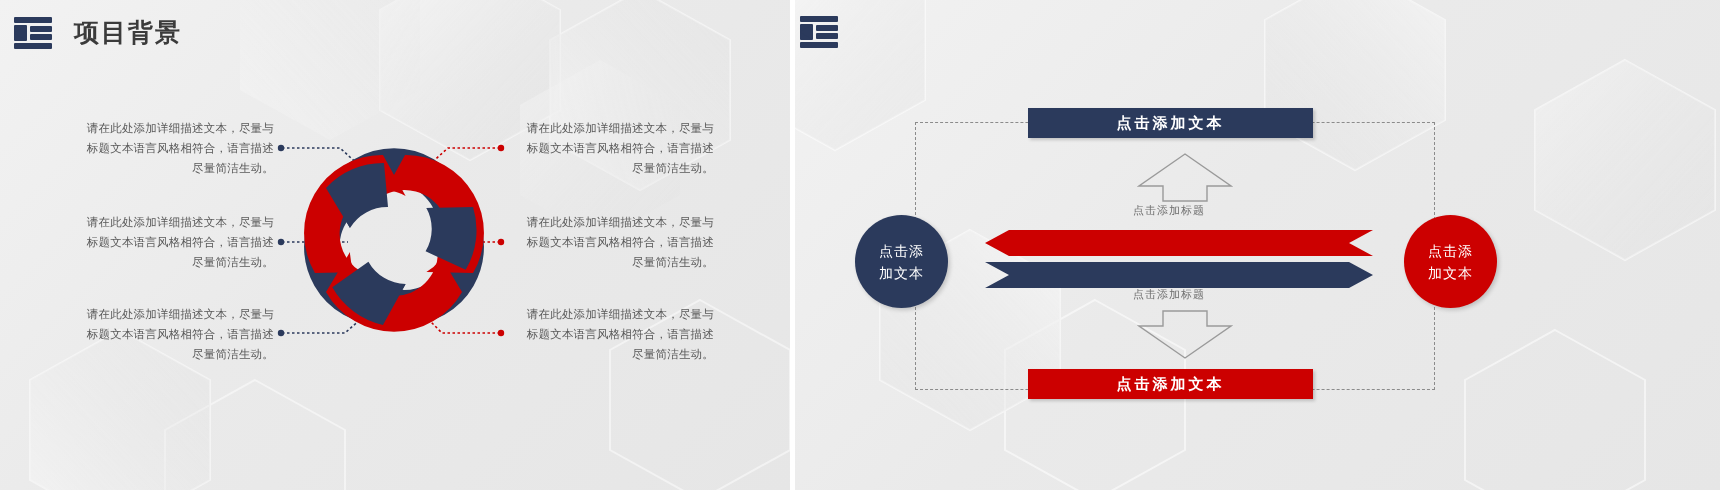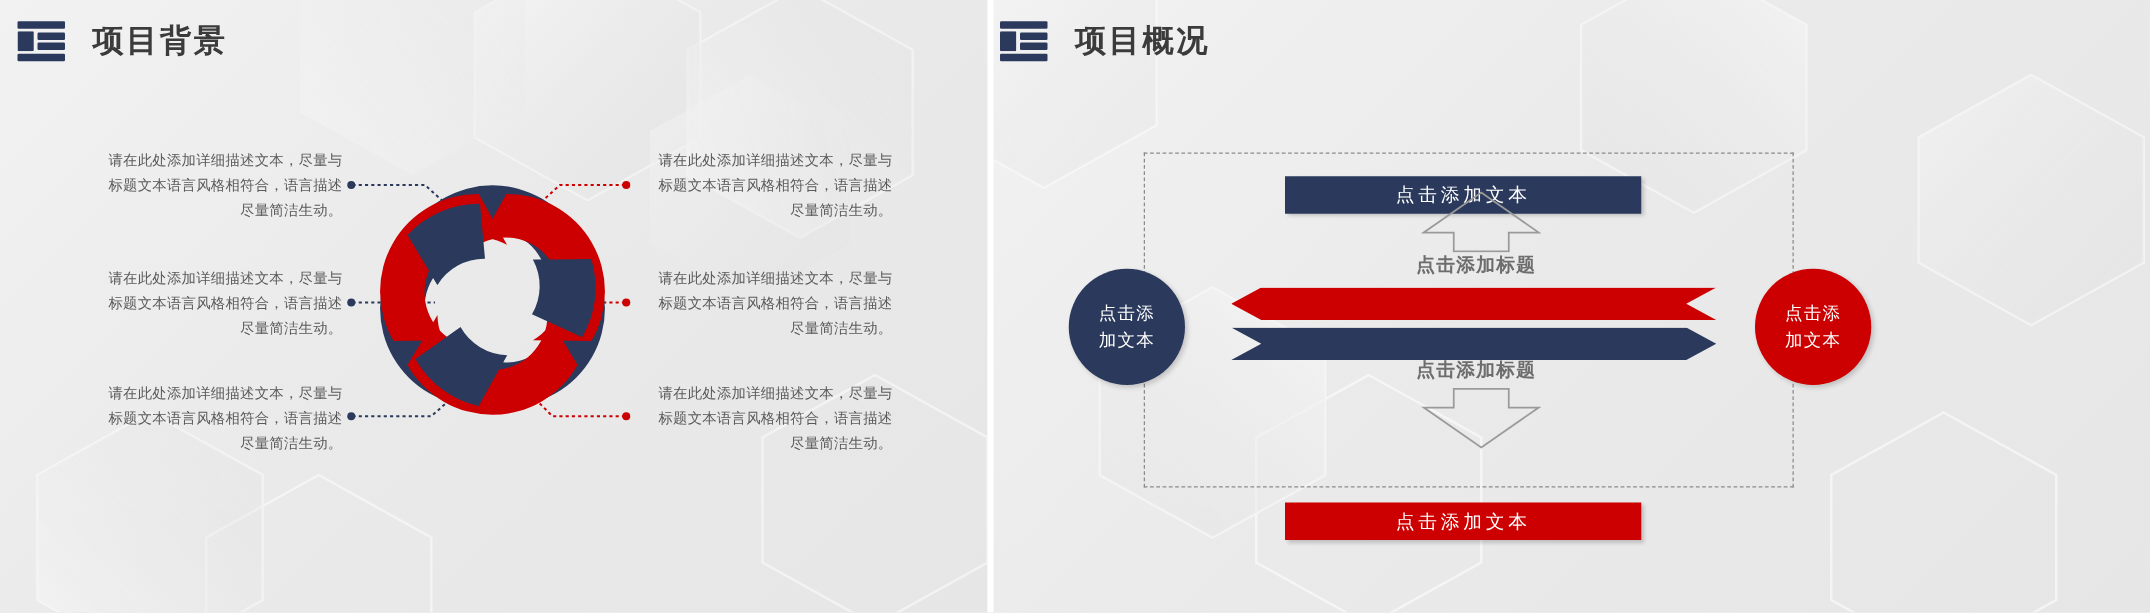--- a/index.html
+++ b/index.html
@@ -47,23 +47,23 @@
   .tb-r3{left:518px;top:304px;}
 
   .connectors{position:absolute;left:0;top:0;width:790px;height:490px;pointer-events:none;}
 
   .logo{position:absolute;left:294px;top:140px;width:200px;height:200px;}
 
   
   .dash-frame{position:absolute;left:915px;top:122px;width:520px;height:268px;
               border:1px dashed #8b8b8b;box-sizing:border-box;}
   .bar{position:absolute;display:flex;align-items:center;justify-content:center;
-       color:#ffffff;font-size:15px;letter-spacing:3px;font-weight:400;
+       color:#ffffff;font-size:15px;letter-spacing:3px;font-weight:700;
        font-family:"DejaVu Sans","Liberation Sans",sans-serif;
-       box-shadow:2px 2px 3px rgba(0,0,0,.18);margin-top:33px;}
+       box-shadow:2px 2px 3px rgba(0,0,0,.18);}
   .bar-top{left:1028px;top:108px;width:285px;height:30px;background:#2b3a5c;}
   .bar-bottom{left:1028px;top:369px;width:285px;height:30px;background:#cc0000;}
 
   .circle{position:absolute;border-radius:50%;display:flex;align-items:center;justify-content:center;
           text-align:center;color:#ffffff;font-size:14px;line-height:22px;letter-spacing:1px;
           font-family:"DejaVu Sans","Liberation Sans",sans-serif;
           box-shadow:2px 2px 4px rgba(0,0,0,.18);}
   .circle-left{left:855px;top:215px;width:93px;height:93px;background:#2b3a5c;}
   .circle-right{left:1404px;top:215px;width:93px;height:93px;background:#cc0000;}
   .circle span{display:block;width:74px;}
@@ -71,22 +71,22 @@
   .chevron{position:absolute;height:26px;filter:drop-shadow(2px 2px 2px rgba(0,0,0,.18));}
   .chev-red{left:985px;top:230px;width:388px;background:#cc0000;
             clip-path:polygon(24px 0,100% 0,100% 0,calc(100% - 24px) 50%,100% 100%,24px 100%,0 50%);}
   .chev-navy{left:985px;top:262px;width:388px;background:#2b3a5c;
              clip-path:polygon(0 0,calc(100% - 24px) 0,100% 50%,calc(100% - 24px) 100%,0 100%,24px 50%);}
 
   .outline-arrow{position:absolute;}
   .oa-up{left:1137px;top:152px;}
   .oa-down{left:1137px;top:310px;}
 
-  .sub-label{position:absolute;font-size:15px;color:#6d6d6d;letter-spacing:1px;
-             font-family:"DejaVu Sans","Liberation Sans",sans-serif;white-space:nowrap;font-weight:bold;}
+  .sub-label{position:absolute;font-size:11px;color:#6d6d6d;letter-spacing:1px;
+             font-family:"DejaVu Sans","Liberation Sans",sans-serif;white-space:nowrap;}
   .sl-up{left:1133px;top:203px;}
   .sl-down{left:1133px;top:287px;}
 </style>
 </head>
 <body>
 
 <div class="stage">
 
   <div class="slide slide-left">
 
@@ -215,21 +215,20 @@
     </div>
 
     <div class="slide-header" style="left:5px;top:16px;">
       <span class="indent-icon">
         <i class="ib-top"></i>
           <i class="ib-m1"></i>
           <i class="ib-m2"></i>
           <i class="ib-bot"></i>
           <i class="ib-arrow"></i>
       </span>
-      <span class="slide-title">项目概况</span>
     </div>
   </div>
 
   <div class="dash-frame"></div>
 
   <div class="bar bar-top">点击添加文本</div>
   <div class="bar bar-bottom">点击添加文本</div>
 
   <svg class="outline-arrow oa-up" width="96" height="50" viewBox="0 0 96 50">
     <polygon points="48,2 94,34 70,34 70,49 26,49 26,34 2,34" fill="none" stroke="#9a9a9a" stroke-width="1.4"></polygon>

